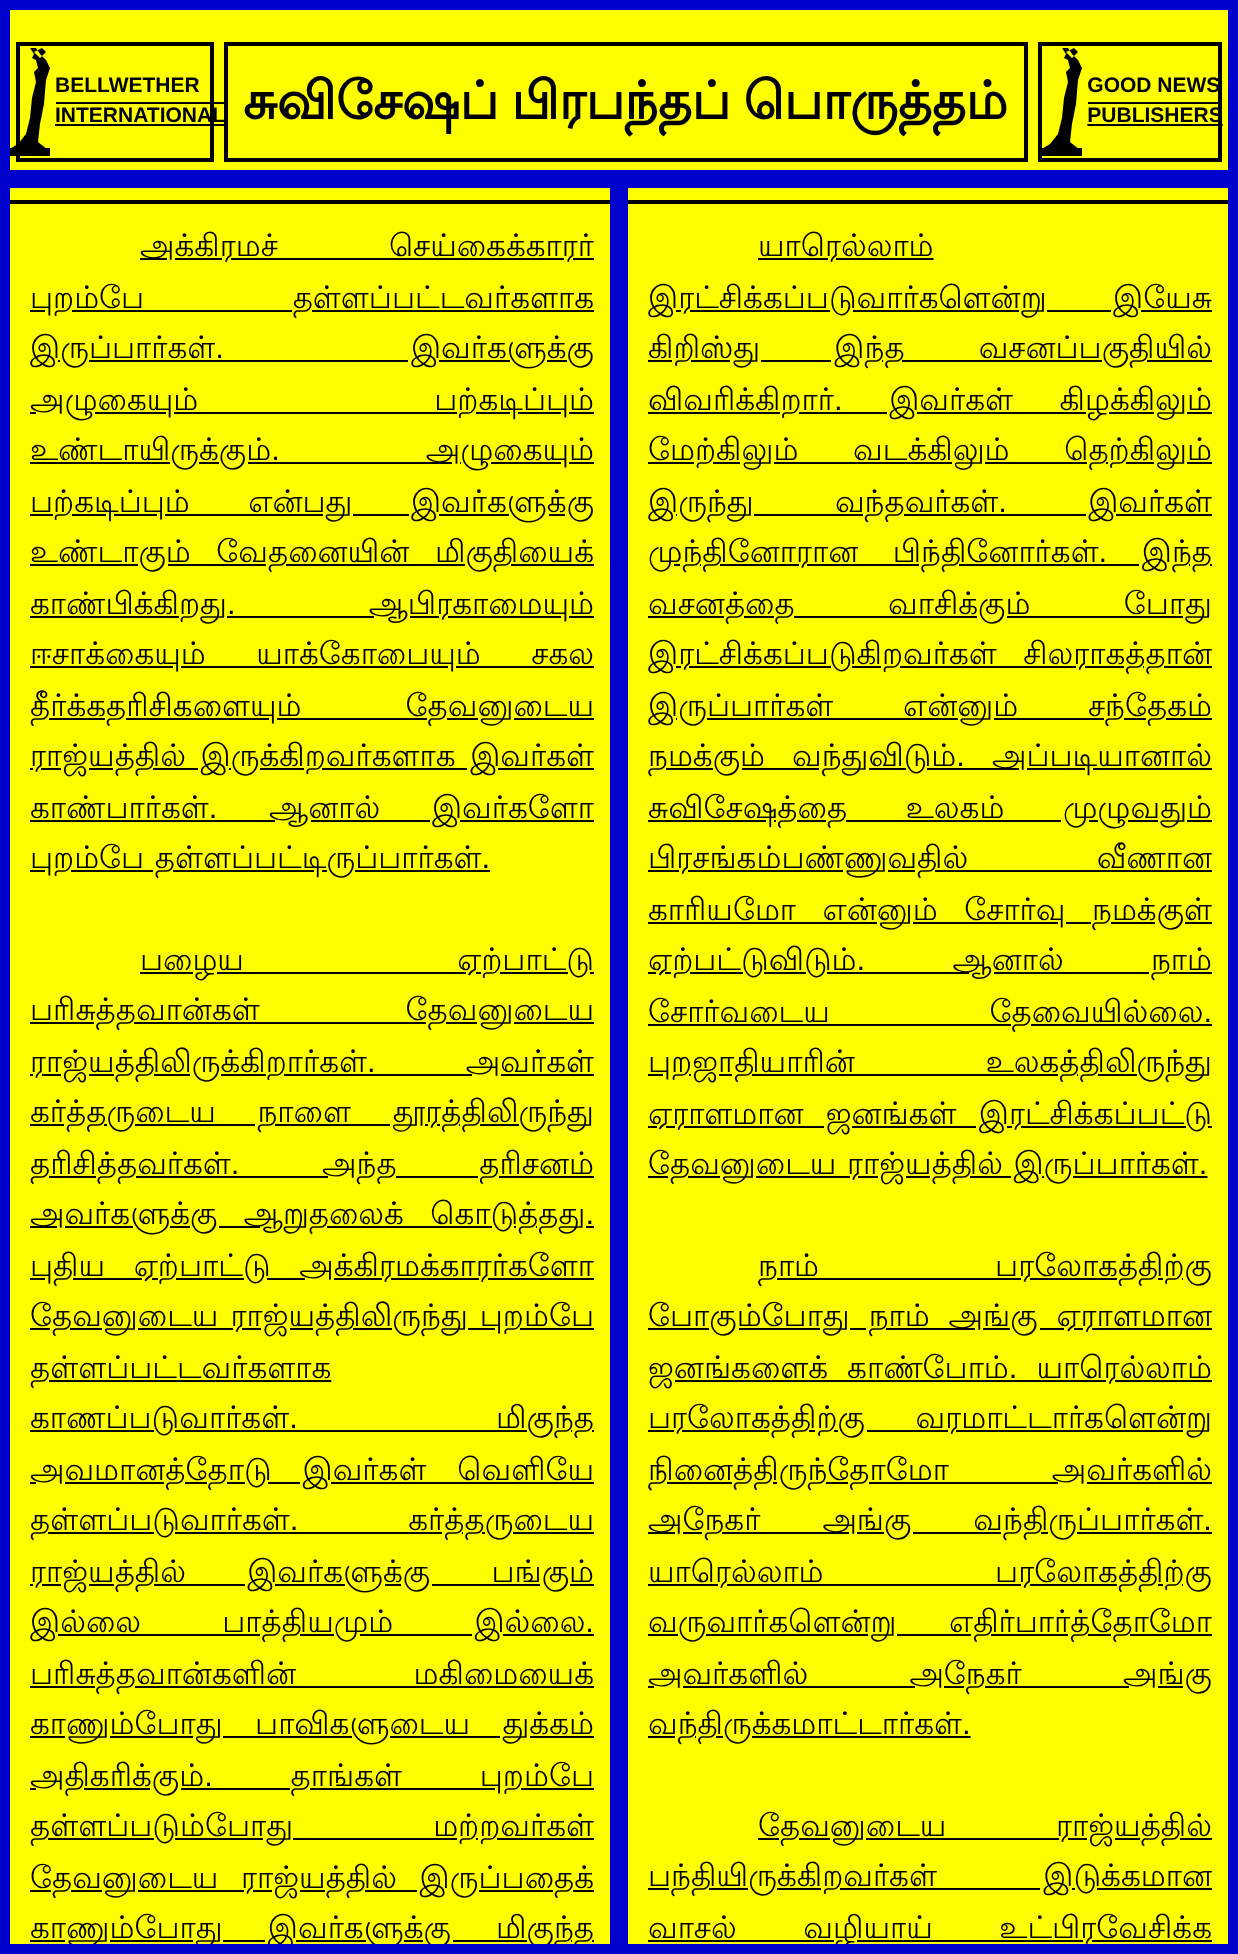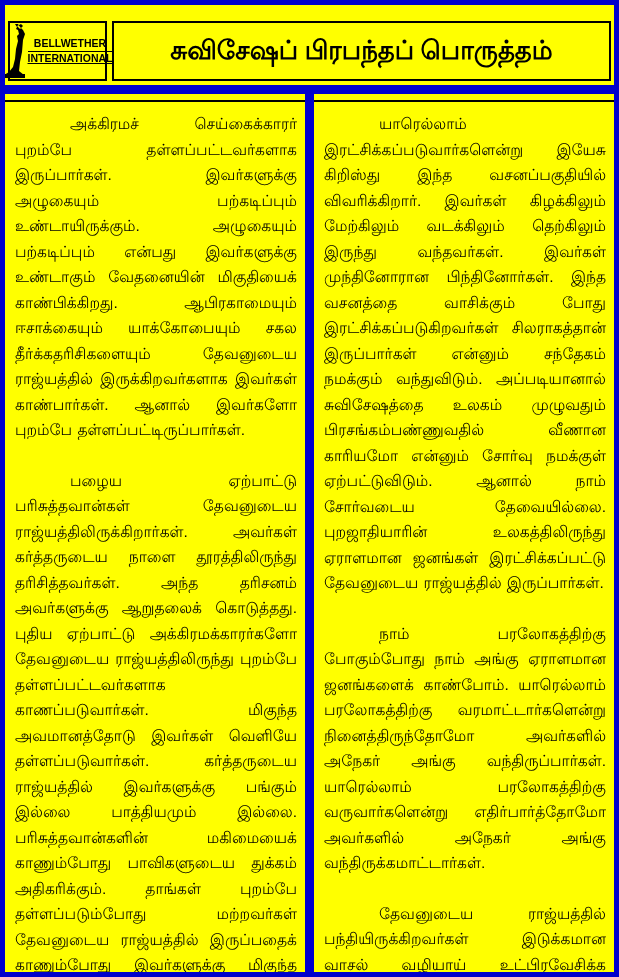--- a/index.html
+++ b/index.html
@@ -13,21 +13,21 @@
   .page{
     width:619px;height:977px;
     background:var(--bg);
     border:5px solid var(--accent);
     display:flex;flex-direction:column;
     overflow:hidden;
   }
   
   .header{
     display:flex;align-items:stretch;
-    padding:16px 3px 0 3px;gap:5px;height:76px;flex:0 0 auto;text-align:center;
+    padding:16px 3px 0 3px;gap:5px;height:76px;flex:0 0 auto;
   }
   .logo-box{
     border:2px solid var(--ink);
     background:var(--bg);
     display:flex;align-items:center;justify-content:center;
     gap:3px;padding:2px 3px;
   }
   .logo-box.left{width:99px;}
   .logo-box.right{width:92px;}
   .logo-figure{flex:0 0 auto;display:block;}
@@ -51,21 +51,21 @@
     font-size:22px;line-height:25px;letter-spacing:1px;white-space:nowrap;
   }
   
   .header-rule{height:9px;background:var(--accent);margin-top:4px;flex:0 0 auto;}
   
   .body-area{
     flex:1;display:flex;align-items:stretch;margin-top:6px;min-height:0;
   }
   .column{
     flex:1;border-top:2px solid var(--ink);
-    padding:9px 8px 0 10px;overflow:hidden;
+    padding:9px 8px 0 10px;overflow:hidden;text-decoration:underline;
   }
   .col-divider{
     width:9px;background:var(--accent);flex:0 0 auto;margin-top:-6px;
   }
   .column p{
     color:var(--ink);
     font-size:15.5px;line-height:25.5px;
     text-align:justify;text-indent:55px;
     margin-bottom:25px;
     word-spacing:1px;
@@ -87,20 +87,31 @@
       <div class="logo-text">
         <span class="logo-line1">BELLWETHER</span>
         <span class="logo-line2">INTERNATIONAL</span>
       </div>
     </div>
 
     <div class="title-box">
       <div class="title-tamil">சுவிசேஷப் பிரபந்தப் பொருத்தம்</div>
     </div>
 
+    <div class="logo-box right">
+      <svg class="logo-figure" width="22" height="54" viewBox="0 0 22 54">
+        <path fill="#000" d="M12 0 l2 3 -1 2 2 1 1 4 -2 2 1 5 -2 8 -1 10 -2 8 -4 5 -5 3 0 3 20 0 0-3 -5-4 1-9 2-10 1-12 2-6 -2-4 -3-3 -2-3 z
+             M14 2 l4-2 2 2 -3 3 z"></path>
+        <rect x="0" y="50" width="22" height="4" fill="#000"></rect>
+      </svg>
+      <div class="logo-text">
+        <span class="logo-line1">GOOD NEWS</span>
+        <span class="logo-line2">PUBLISHERS</span>
+      </div>
+    </div>
 
   </div>
 
   <div class="header-rule"></div>
 
   <div class="body-area">
 
     <div class="column left-column">
       <p>அக்கிரமச் செய்கைக்காரர் புறம்பே தள்ளப்பட்டவர்களாக இருப்பார்கள். இவர்களுக்கு அழுகையும் பற்கடிப்பும் உண்டாயிருக்கும். அழுகையும் பற்கடிப்பும் என்பது இவர்களுக்கு உண்டாகும் வேதனையின் மிகுதியைக் காண்பிக்கிறது. ஆபிரகாமையும் ஈசாக்கையும் யாக்கோபையும் சகல தீர்க்கதரிசிகளையும் தேவனுடைய ராஜ்யத்தில் இருக்கிறவர்களாக இவர்கள் காண்பார்கள். ஆனால் இவர்களோ புறம்பே தள்ளப்பட்டிருப்பார்கள்.</p>
       <p>பழைய ஏற்பாட்டு பரிசுத்தவான்கள் தேவனுடைய ராஜ்யத்திலிருக்கிறார்கள். அவர்கள் கர்த்தருடைய நாளை தூரத்திலிருந்து தரிசித்தவர்கள். அந்த தரிசனம் அவர்களுக்கு ஆறுதலைக் கொடுத்தது. புதிய ஏற்பாட்டு அக்கிரமக்காரர்களோ தேவனுடைய ராஜ்யத்திலிருந்து புறம்பே தள்ளப்பட்டவர்களாக காணப்படுவார்கள். மிகுந்த அவமானத்தோடு இவர்கள் வெளியே தள்ளப்படுவார்கள். கர்த்தருடைய ராஜ்யத்தில் இவர்களுக்கு பங்கும் இல்லை பாத்தியமும் இல்லை. பரிசுத்தவான்களின் மகிமையைக் காணும்போது பாவிகளுடைய துக்கம் அதிகரிக்கும். தாங்கள் புறம்பே தள்ளப்படும்போது மற்றவர்கள் தேவனுடைய ராஜ்யத்தில் இருப்பதைக் காணும்போது இவர்களுக்கு மிகுந்த துக்கம் உண்டாயிருக்கும்.</p>

